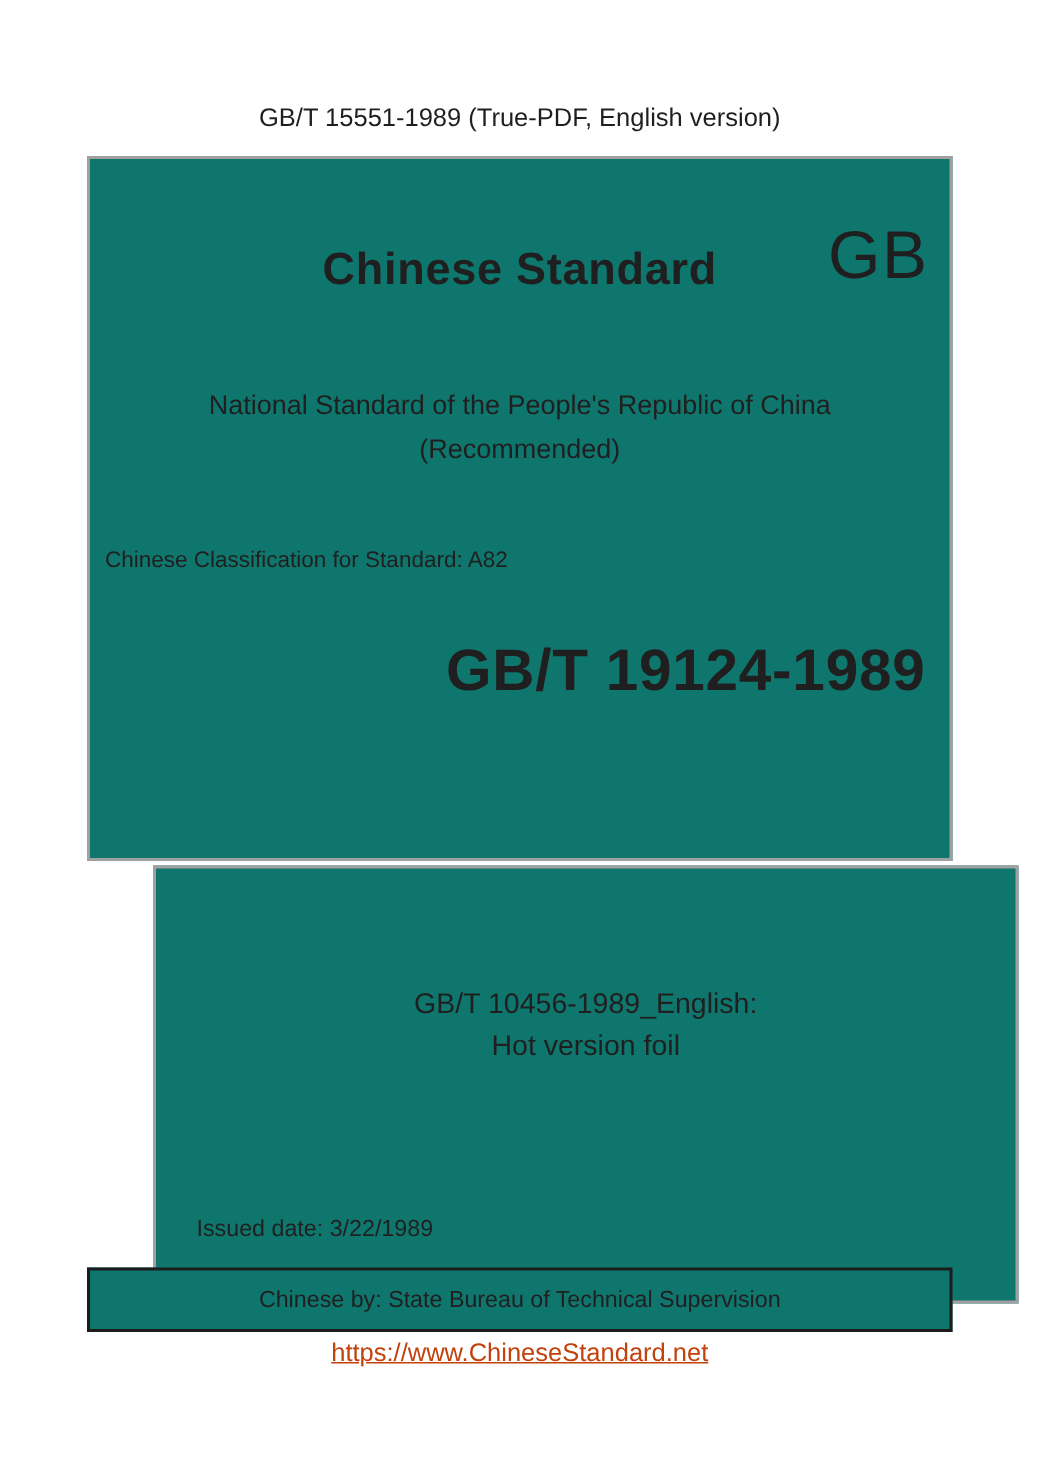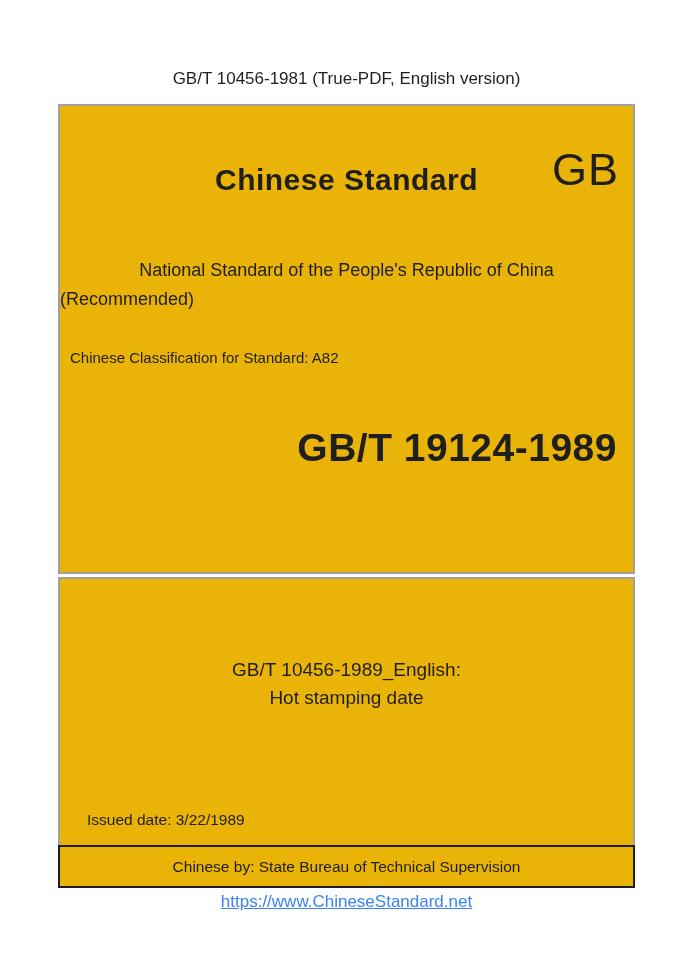--- a/index.html
+++ b/index.html
@@ -9,23 +9,23 @@
     font-family: "Liberation Sans", sans-serif;
     color: #1f1f1f;
   }
   .page { position: relative; width: 693px; height: 980px; background: #fff; overflow: hidden; }
 
   .header-title {
     position: absolute; top: 68px; left: 0; width: 100%;
     text-align: center; font-size: 17px; line-height: 22px; color: #1f1f1f;
   }
 
-  .box { position: absolute; left: 58px; width: 577px; background: #eab308; }
+  .box { position: absolute; left: 58px; width: 577px; background: #0f766e; }
   .box1 { top: 104px; height: 470px; border: 2px solid #a0a0a0; }
-  .box2 { top: 577px; height: 292px; border: 2px solid #a0a0a0; }
+  .box2 { top: 577px; height: 292px; border: 2px solid #a0a0a0; margin-left: 44px; }
   .box3 {
     top: 845px; height: 43px; border: 2px solid #1c1c1c;
     display: flex; align-items: center; justify-content: center;
   }
 
   .title-row { position: absolute; top: 52px; left: 0; width: 100%; height: 60px; }
   .brand-title {
     position: absolute; top: 4px; left: 0; width: 100%;
     text-align: center; font-size: 30px; font-weight: bold; line-height: 36px;
     letter-spacing: 0.5px;
@@ -34,24 +34,24 @@
     position: absolute; top: -14px; right: 14px;
     font-size: 45px; font-weight: normal; line-height: 52px; letter-spacing: 1px;
   }
 
   .national-line {
     position: absolute; top: 152px; left: 0; width: 100%;
     text-align: center; font-size: 18px; line-height: 24px;
   }
   .recommended-line {
     position: absolute; top: 181px; left: 0; width: 100%;
-    font-size: 18px; line-height: 24px;
+    text-align: center; font-size: 18px; line-height: 24px;
   }
   .classification-line {
-    position: absolute; top: 242px; left: 10px;
+    position: absolute; top: 258px; left: 10px;
     font-size: 15px; line-height: 20px;
   }
   .standard-number {
     position: absolute; top: 318px; right: 16px;
     font-size: 39px; font-weight: bold; line-height: 48px; letter-spacing: 0.5px;
   }
 
   .english-title {
     position: absolute; top: 77px; left: 0; width: 100%;
     text-align: center; font-size: 19px; line-height: 28px;
@@ -63,46 +63,46 @@
     font-size: 15.5px; line-height: 20px;
   }
 
   .issuer-line { font-size: 15.5px; line-height: 20px; text-align: center; }
 
   .footer-url {
     position: absolute; top: 891px; left: 0; width: 100%;
     text-align: center;
   }
   .footer-url a {
-    font-size: 17px; line-height: 22px; color: #3b82f6;
+    font-size: 17px; line-height: 22px; color: #c2410c;
     text-decoration: underline; cursor: pointer;
   }
 </style>
 </head>
 <body>
 
 <div class="page">
 
-  <div class="header-title">GB/T 10456-1981 (True-PDF, English version)</div>
+  <div class="header-title">GB/T 15551-1989 (True-PDF, English version)</div>
 
   <div class="box box1">
     <div class="title-row">
       <div class="brand-title">Chinese Standard</div>
       <div class="gb-logo">GB</div>
     </div>
     <div class="national-line">National Standard of the People's Republic of China</div>
     <div class="recommended-line">(Recommended)</div>
     <div class="classification-line">Chinese Classification for Standard: A82</div>
     <div class="standard-number">GB/T 19124-1989</div>
   </div>
 
   <div class="box box2">
     <div class="english-title">
       <div>GB/T 10456-1989_English:</div>
-      <div>Hot stamping date</div>
+      <div>Hot version foil</div>
     </div>
     <div class="dates-row">
       <span>Issued date: 3/22/1989</span>
     </div>
   </div>
 
   <div class="box box3">
     <div class="issuer-line">Chinese by: State Bureau of Technical Supervision</div>
   </div>
 

